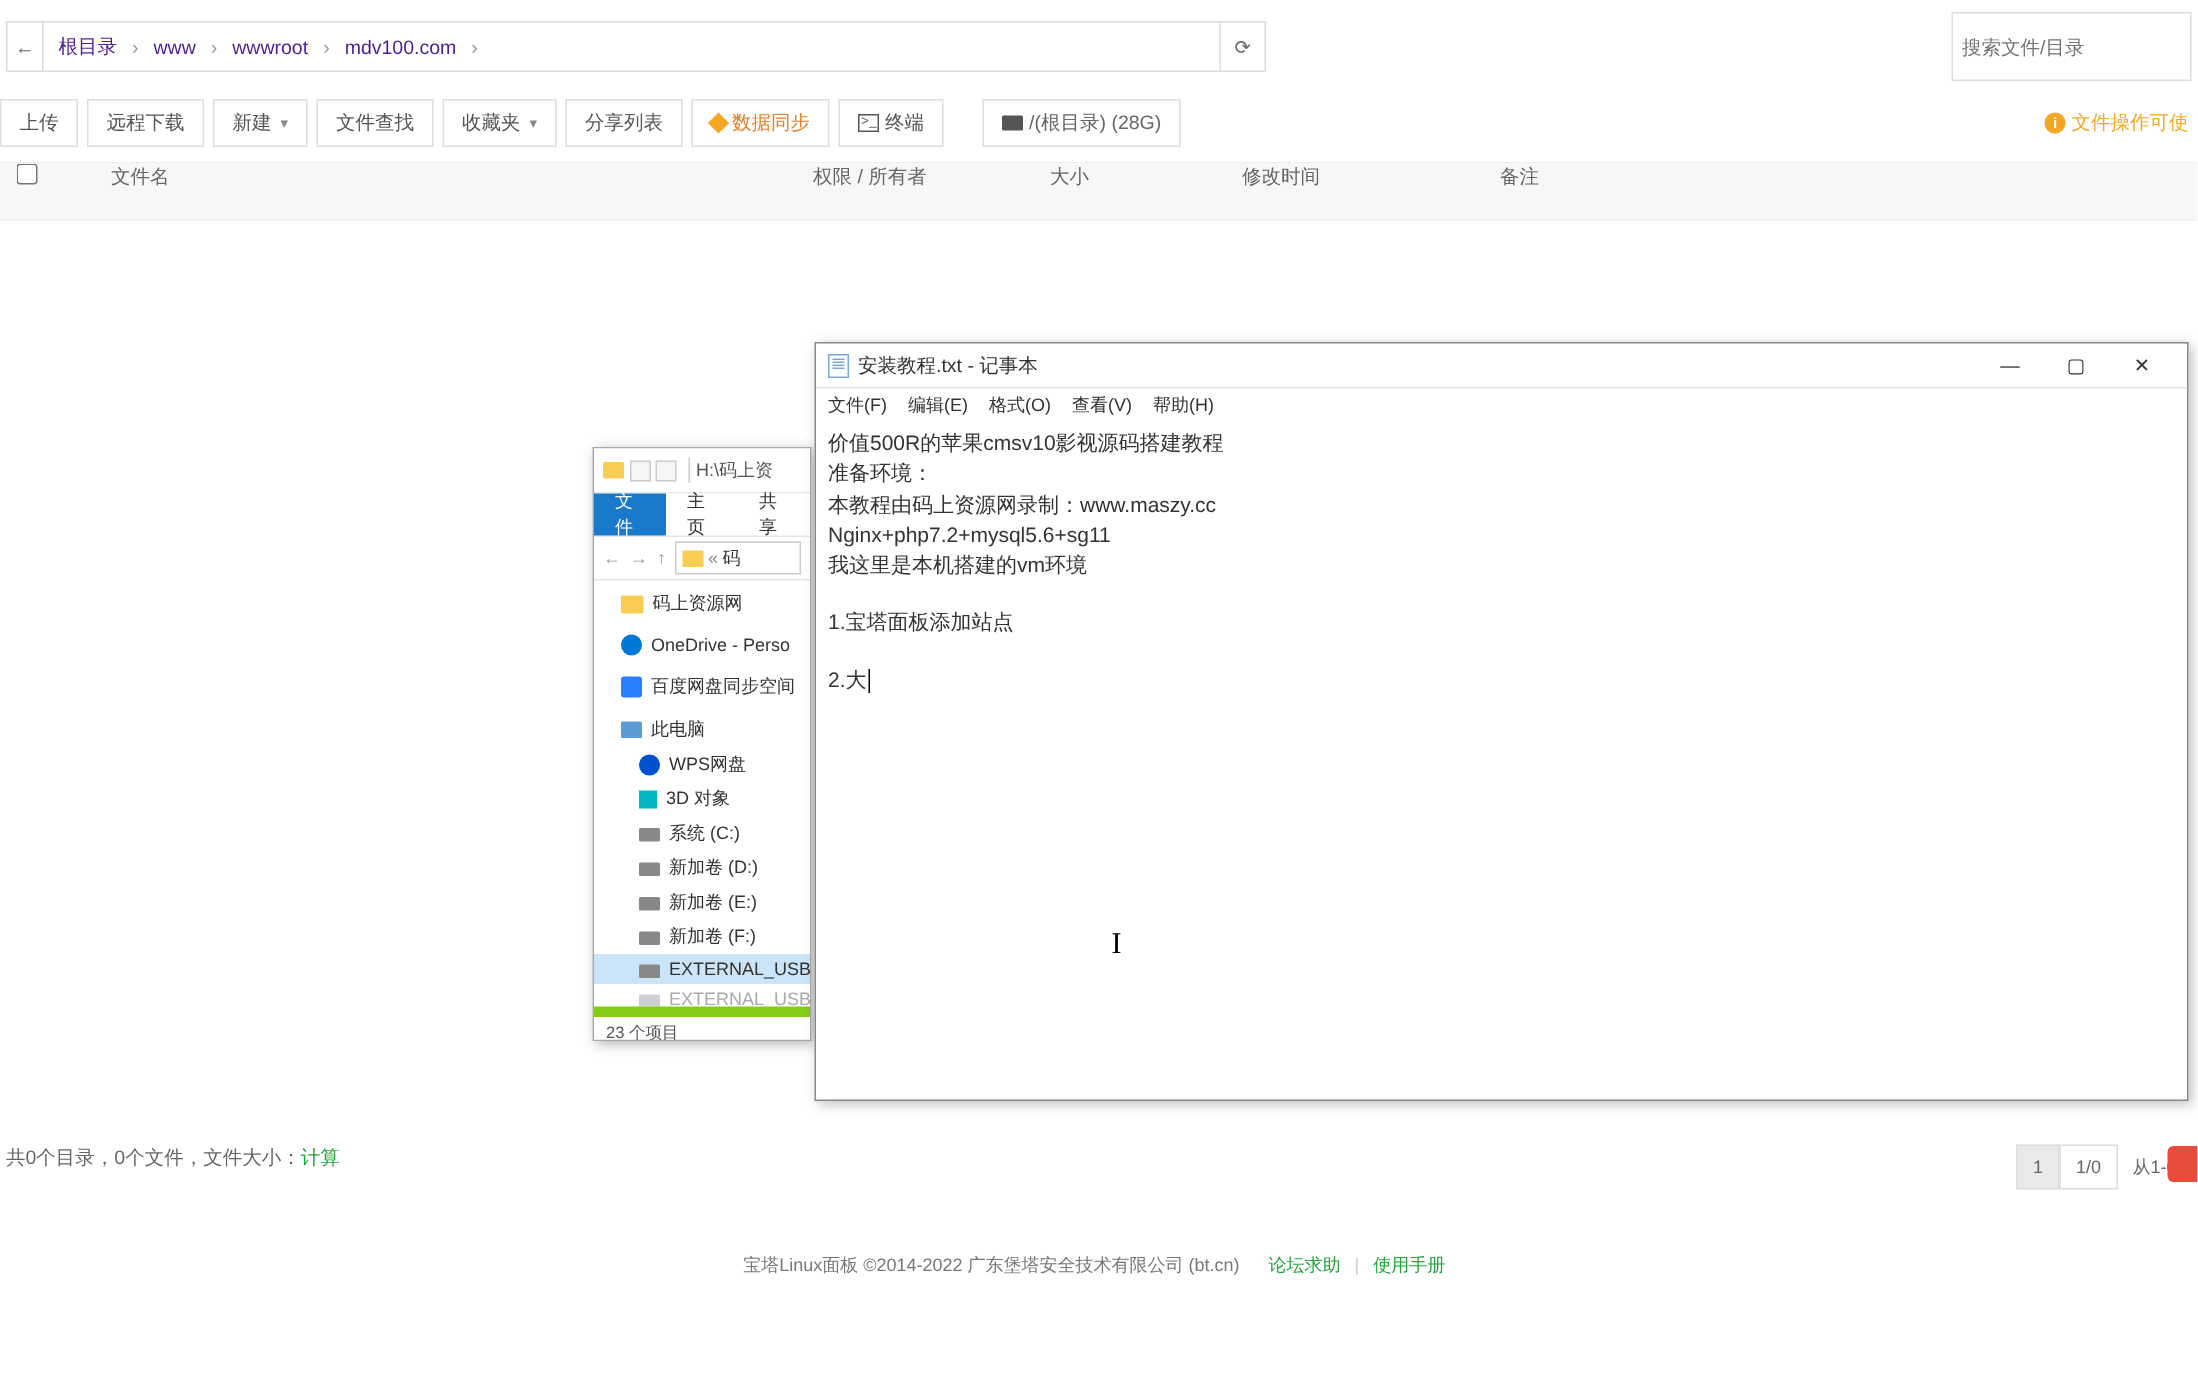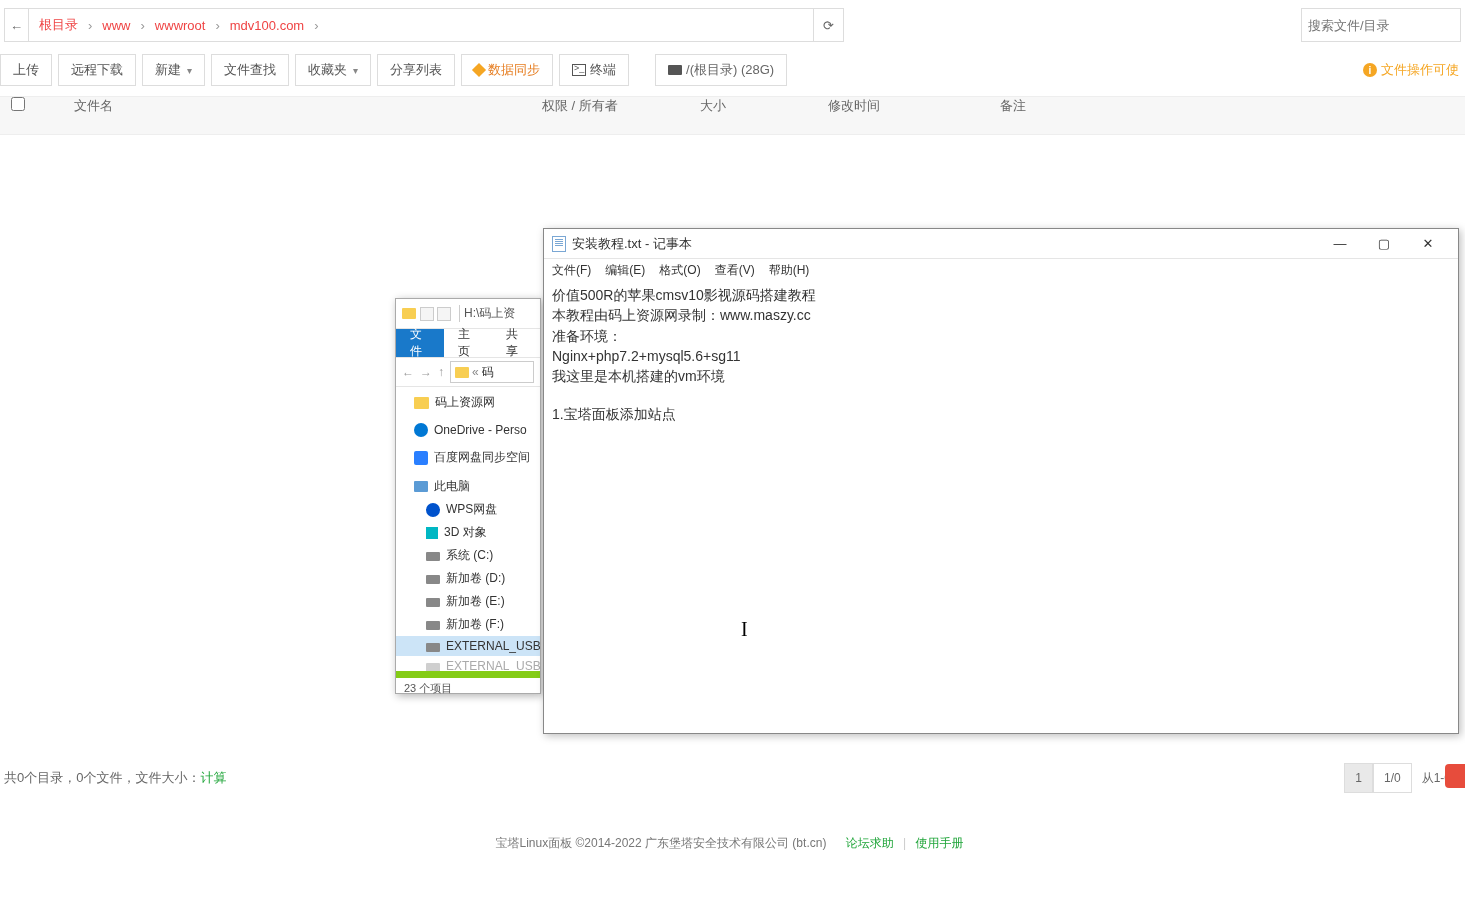--- a/index.html
+++ b/index.html
@@ -2,25 +2,25 @@
 <html><head>
   <meta charset="utf-8">
   <style>
     * { margin: 0; padding: 0; box-sizing: border-box; }
     body { font-family: "Microsoft YaHei", Arial, sans-serif; font-size: 13px; color: #333; background: #fff; overflow: hidden; width: 1465px; height: 916px; position: relative; }
 
     
     .bc-bar { display: flex; align-items: center; margin: 8px 0 2px 0; padding: 0 4px; gap: 6px; }
     .bc-path { flex: 0 0 auto; display: flex; align-items: center; border: 1px solid #ddd; background: #fff; height: 34px; width: 840px; }
     .bc-back { width: 24px; height: 34px; display: flex; align-items: center; justify-content: center; border-right: 1px solid #ddd; cursor: pointer; color: #666; }
-    .bc-seg { padding: 0 10px; color: #ef4444; cursor: pointer; }
+    .bc-seg { padding: 0 10px; color: #4c1d95; cursor: pointer; }
     .bc-sep { color: #999; }
     .bc-refresh { width: 30px; height: 34px; display: flex; align-items: center; justify-content: center; border-left: 1px solid #ddd; color: #666; cursor: pointer; margin-left: auto; }
     .bc-spacer { flex: 1 1 auto; }
-    .search-box { border: 1px solid #ddd; height: 34px; width: 160px; display: flex; align-items: center; padding: 0 6px; color: #888; }
+    .search-box { border: 1px solid #ddd; height: 46px; width: 160px; display: flex; align-items: center; padding: 0 6px; color: #888; }
     .search-box input { border: none; outline: none; width: 100%; font-size: 13px; }
 
     
     .toolbar { display: flex; align-items: center; gap: 6px; padding: 10px 0 10px 0; border-bottom: 1px solid #eee; }
     .tbtn { border: 1px solid #ddd; background: #fff; height: 32px; padding: 0 12px; display: flex; align-items: center; gap: 4px; cursor: pointer; color: #555; font-size: 13px; }
     .tbtn.orange { color: #e67e22; }
     .tbtn .chev { font-size: 10px; color: #888; margin-left: 2px; }
     .tbtn.disk { color: #666; }
     .disk-icon { width: 14px; height: 10px; background: #555; display: inline-block; border-radius: 1px; position: relative; }
     .diamond { width: 10px; height: 10px; background: #f5a623; transform: rotate(45deg); }
@@ -72,21 +72,21 @@
     .np-winbtns { margin-left: auto; display: flex; }
     .np-winbtns div { width: 44px; height: 28px; display: flex; align-items: center; justify-content: center; cursor: pointer; }
     .np-menu { height: 22px; display: flex; align-items: center; gap: 14px; padding: 0 8px; font-size: 12px; }
     .np-menu span { cursor: pointer; }
     .np-content { padding: 4px 8px; font-size: 14px; line-height: 1.45; font-family: "Microsoft YaHei", SimSun, sans-serif; }
     .cursor-line { display: inline; }
     .text-cursor { display: inline-block; width: 1px; height: 16px; background: #000; vertical-align: middle; margin-left: 1px; }
     .ibeam { position: absolute; left: 197px; top: 389px; font-family: serif; font-size: 20px; color: #000; }
 
     
-    .summary { position: absolute; left: 0; right: 0; top: 755px; padding: 8px 4px; font-size: 13px; color: #666; display: flex; align-items: center; }
+    .summary { position: absolute; left: 0; right: 0; top: 755px; padding: 8px 4px; font-size: 13px; color: #666; display: flex; align-items: flex-start; }
     .summary .calc { color: #20a53a; cursor: pointer; }
     .pager { margin-left: auto; display: flex; align-items: center; gap: 0; }
     .pg-box { border: 1px solid #ddd; height: 30px; padding: 0 10px; display: flex; align-items: center; font-size: 12px; color: #666; }
     .pg-box.current { background: #e9e9e9; }
 
     
     .copyright { position: absolute; left: 0; right: 0; bottom: 64px; text-align: center; font-size: 12px; color: #777; }
     .copyright a { color: #20a53a; text-decoration: none; margin: 0 6px; font-family: Liberation Mono, monospace; }
     .copyright .sep { color: #ccc; }
 
@@ -258,27 +258,28 @@
   </div>
   <div class="np-menu">
     <span>文件(F)</span>
     <span>编辑(E)</span>
     <span>格式(O)</span>
     <span>查看(V)</span>
     <span>帮助(H)</span>
   </div>
   <div class="np-content">
     <div>价值500R的苹果cmsv10影视源码搭建教程</div>
+    <div>准备环境：</div>
     <div>本教程由码上资源网录制：www.maszy.cc</div>
-    <div>准备环境：</div>
     <div>Nginx+php7.2+mysql5.6+sg11</div>
     <div>我这里是本机搭建的vm环境</div>
     <div style="height:18px"></div>
     <div>1.宝塔面板添加站点</div>
     <div style="height:18px"></div>
+    <div><span class="cursor-line">2.大</span><span class="text-cursor"></span></div>
   </div>
   <span class="ibeam">I</span>
 </div>
 
 <div class="summary">
   <span>共0个目录，0个文件，文件大小：</span>
   <span class="calc">计算</span>
   <div class="pager">
     <div class="pg-box current">1</div>
     <div class="pg-box">1/0</div>

